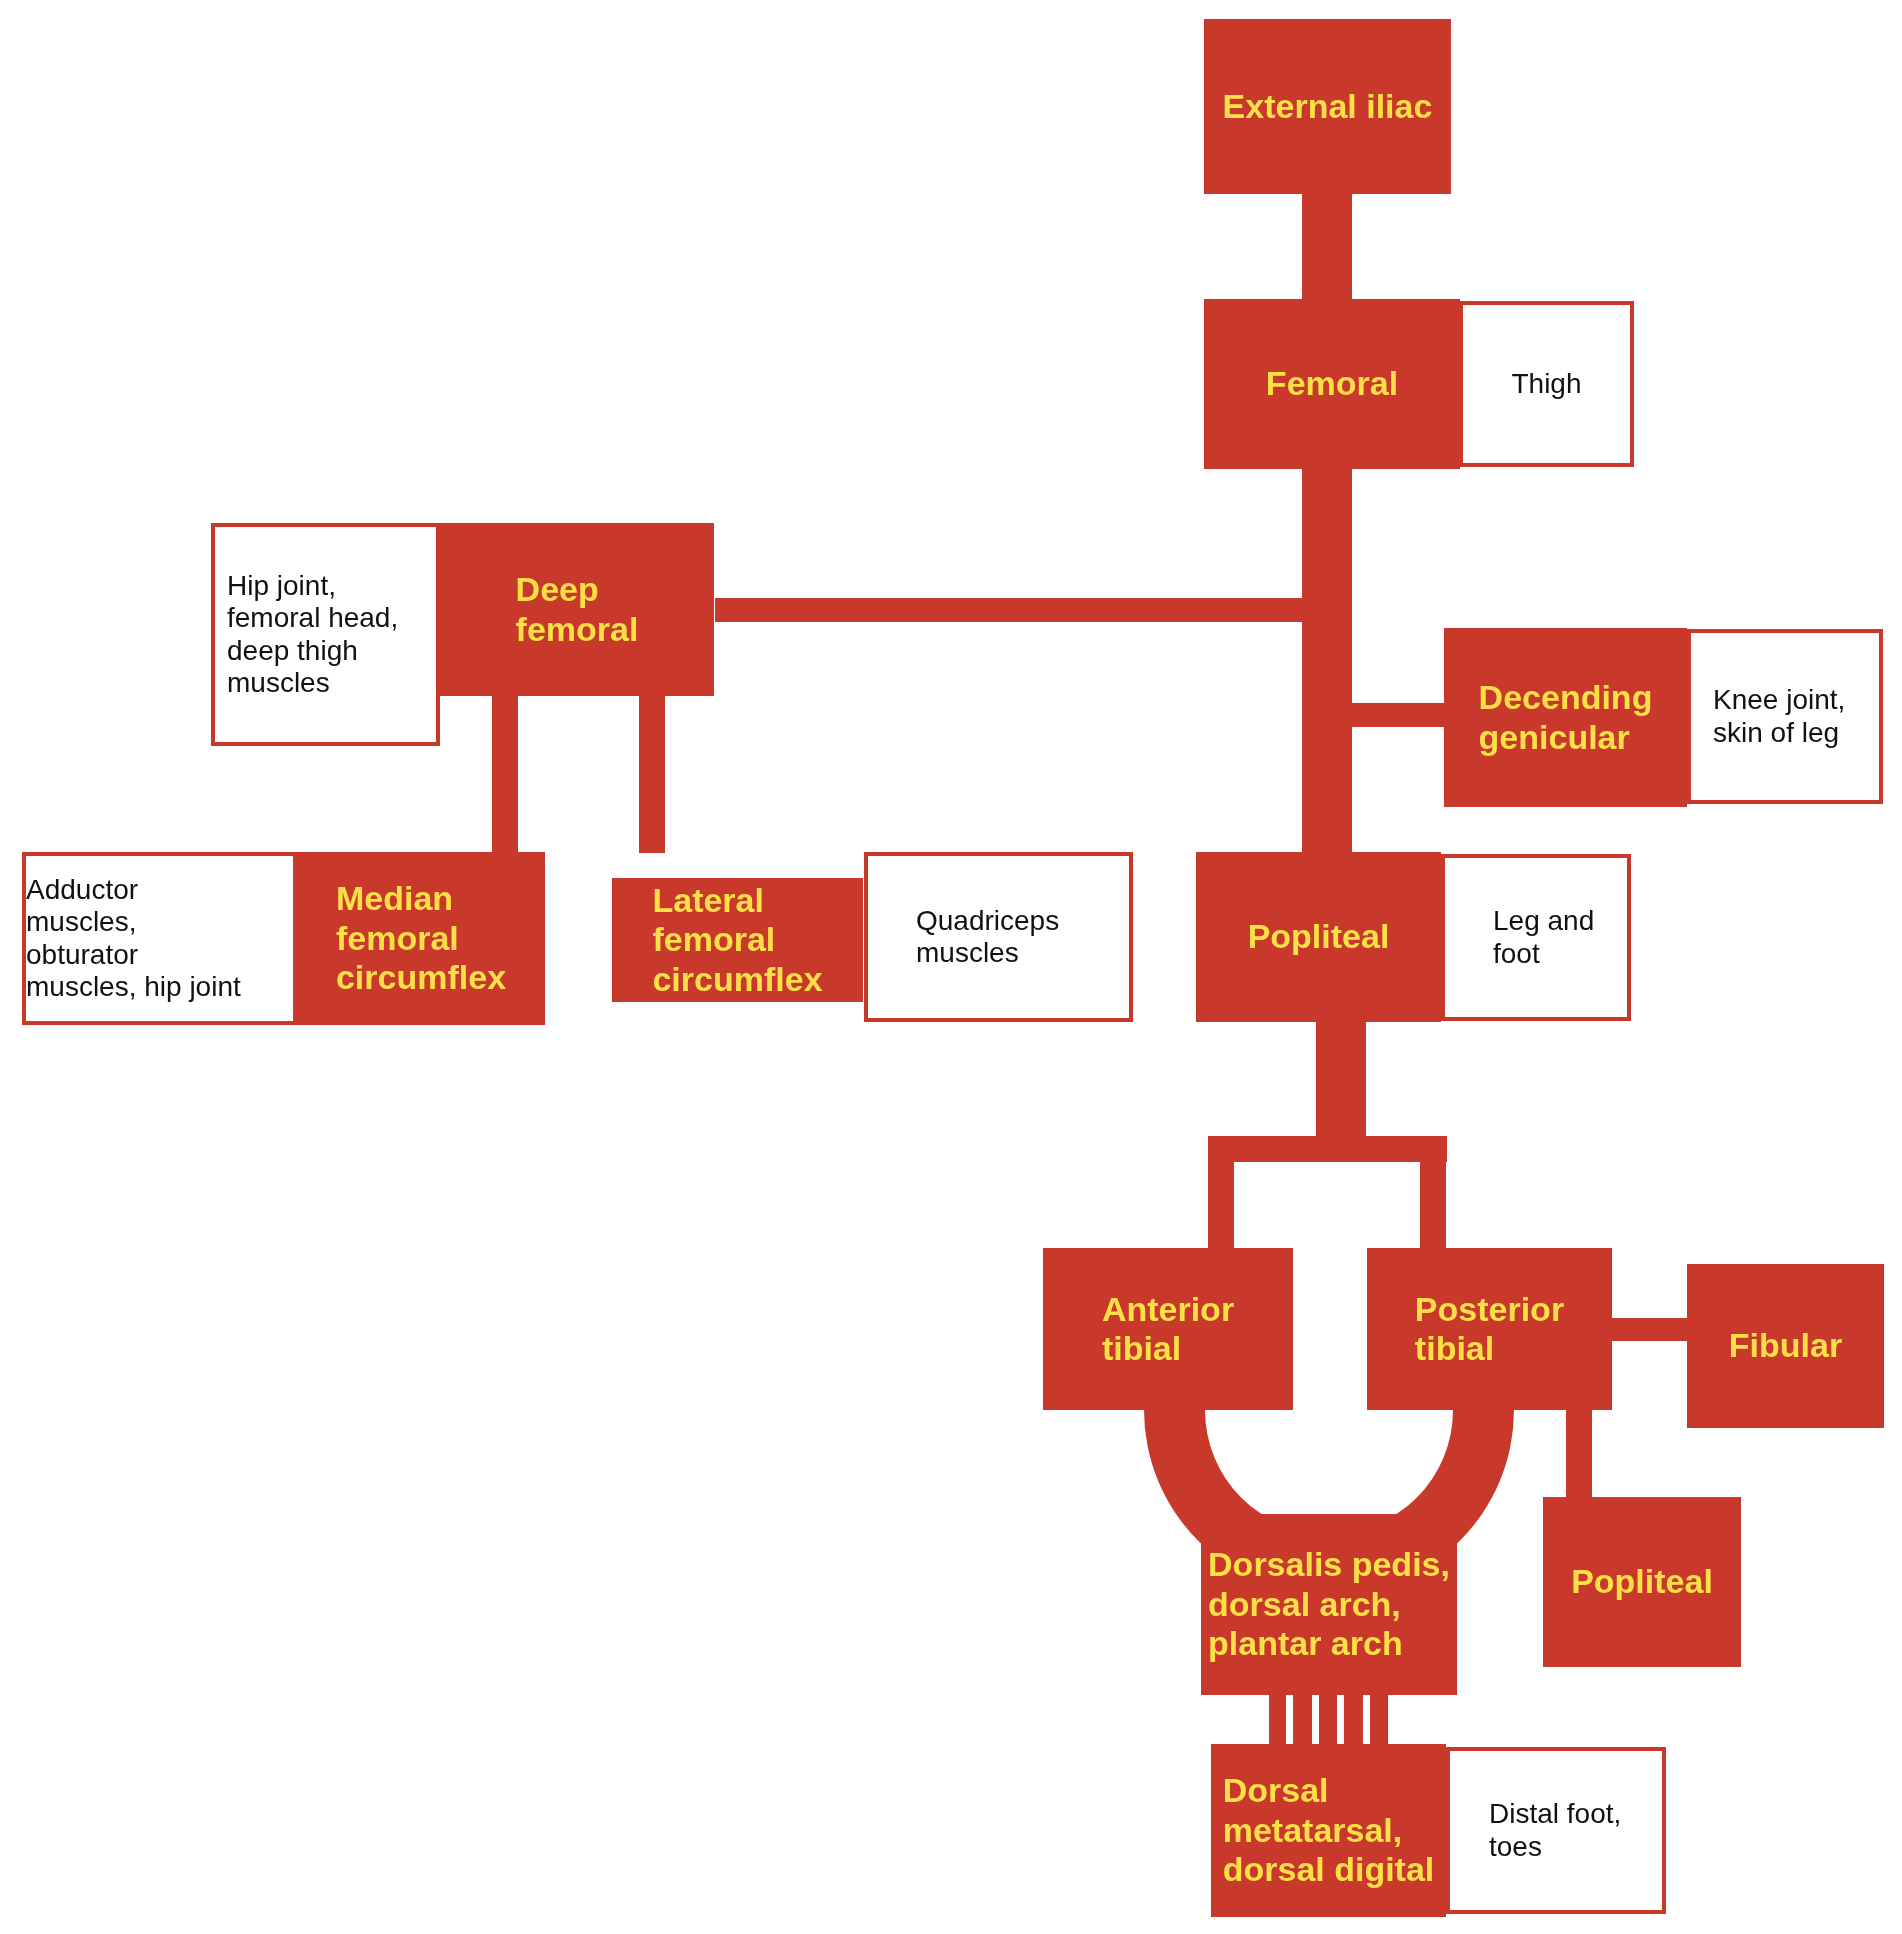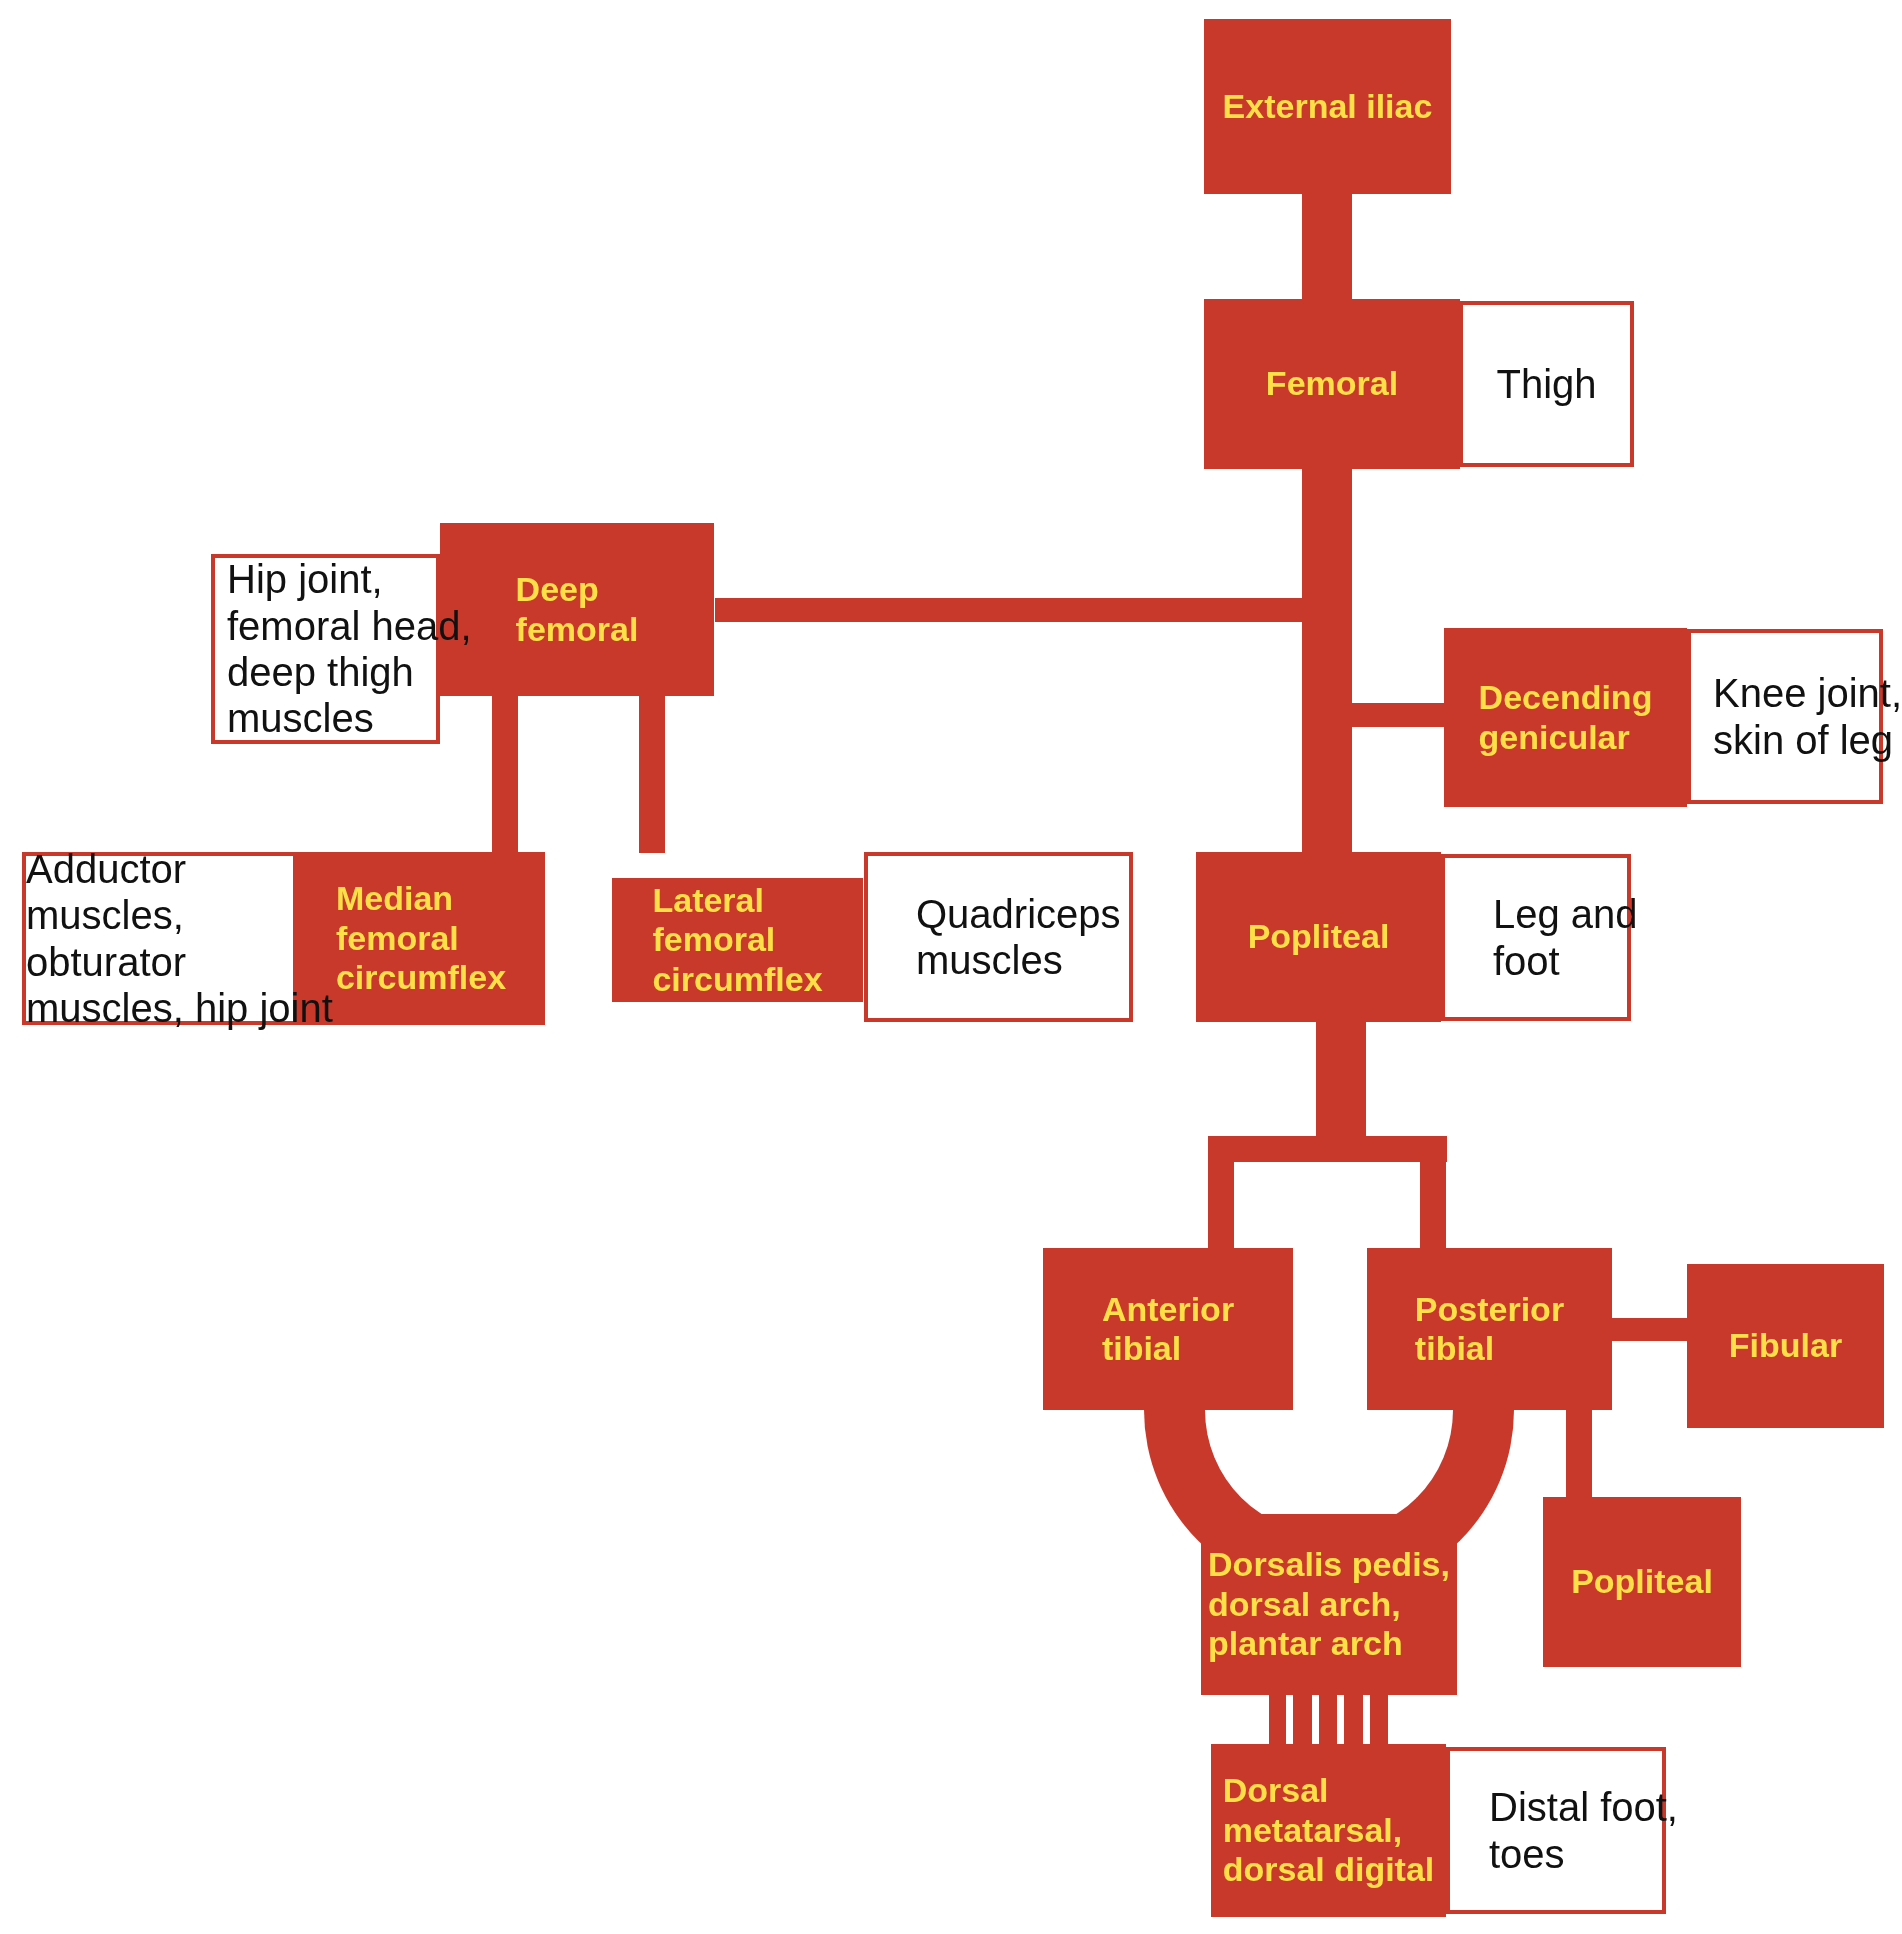--- a/index.html
+++ b/index.html
@@ -29,39 +29,39 @@
     box-sizing:border-box;
   }
   .lbl{
     white-space:pre;
     font-weight:bold;
     font-size:34px;
     line-height:1.16;
     text-align:left;
   }
   .lbl.center{text-align:center;}
-  .wnode .lbl{font-weight:normal;font-size:40px;color:#111111;}
+  .wnode .lbl{font-weight:normal;font-size:28px;color:#111111;}
   .conn{position:absolute;background:#c8392b;z-index:1;}
   
   #n-external-iliac{left:1204px;top:19px;width:247px;height:175px;}
   #n-femoral{left:1204px;top:299px;width:256px;height:170px;}
   #n-deep-femoral{left:440px;top:523px;width:274px;height:173px;}
   #n-genicular{left:1444px;top:628px;width:243px;height:179px;}
   #n-median{left:297px;top:852px;width:248px;height:173px;}
   #n-lateral{left:612px;top:852px;width:251px;height:124px;margin-top:26px;}
   #n-popliteal{left:1196px;top:852px;width:245px;height:170px;}
   #n-anterior-tibial{left:1043px;top:1248px;width:250px;height:162px;}
   #n-posterior-tibial{left:1367px;top:1248px;width:245px;height:162px;}
   #n-fibular{left:1687px;top:1248px;width:197px;height:164px;margin-top:16px;}
   #n-peroneal{left:1543px;top:1497px;width:198px;height:170px;}
   #n-dorsalis{left:1201px;top:1514px;width:256px;height:181px;}
   #n-metatarsal{left:1211px;top:1744px;width:235px;height:173px;}
   
   #w-thigh{left:1459px;top:301px;width:175px;height:166px;justify-content:center;}
-  #w-hip{left:211px;top:523px;width:229px;height:190px;padding-left:12px;margin-top:31px;}
+  #w-hip{left:211px;top:523px;width:229px;height:223px;padding-left:12px;}
   #w-knee{left:1687px;top:629px;width:196px;height:175px;padding-left:22px;}
   #w-adductor{left:22px;top:852px;width:275px;height:173px;}
   #w-quadriceps{left:864px;top:852px;width:269px;height:170px;padding-left:48px;}
   #w-legfoot{left:1441px;top:854px;width:190px;height:167px;padding-left:48px;}
   #w-distal{left:1446px;top:1747px;width:220px;height:167px;padding-left:39px;}
   
   #c-iliac-femoral{left:1302px;top:193px;width:50px;height:107px;}
   #c-femoral-popliteal{left:1302px;top:468px;width:50px;height:385px;}
   #c-deep-femoral{left:715px;top:598px;width:589px;height:24px;}
   #c-genicular{left:1352px;top:703px;width:93px;height:24px;}

